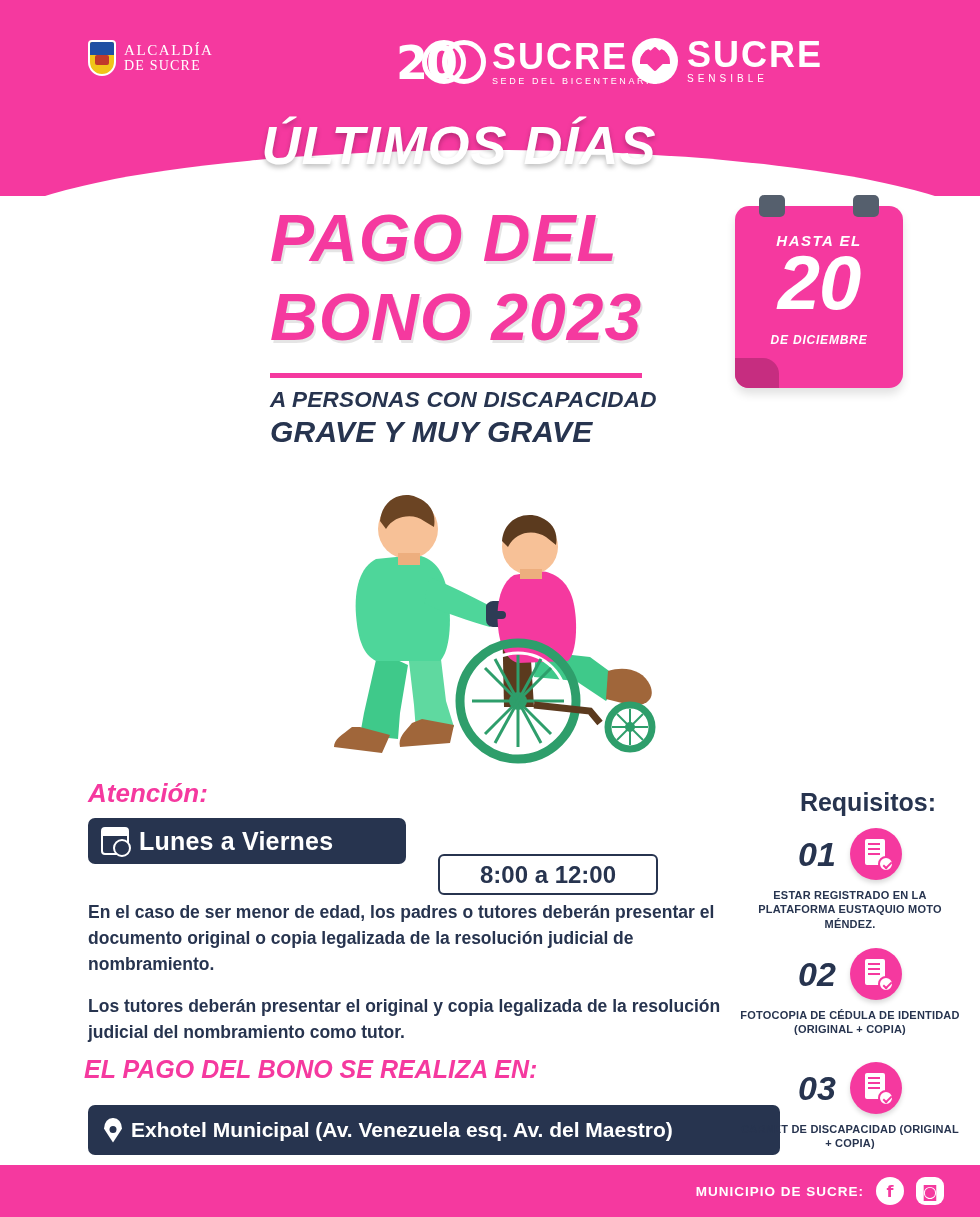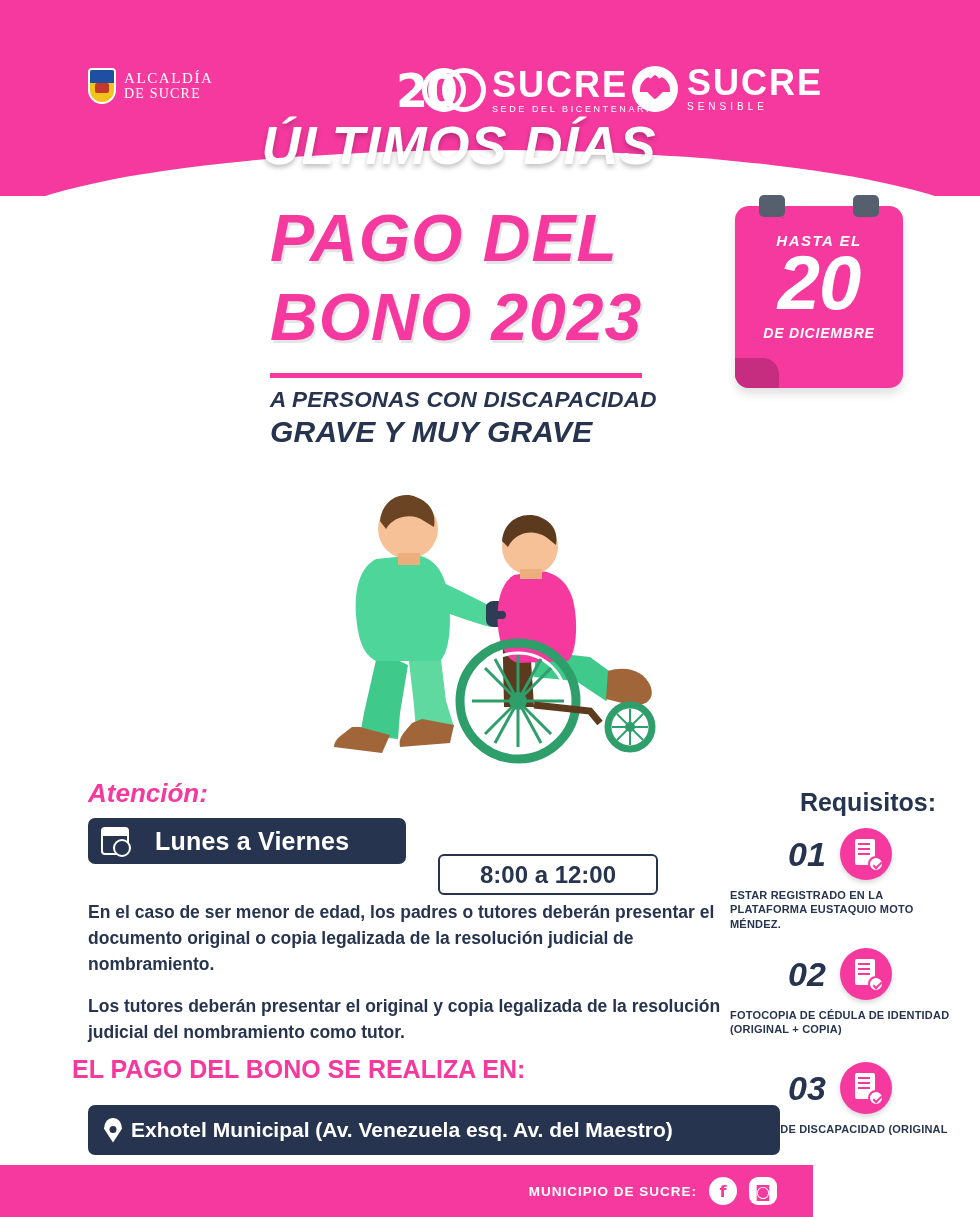--- a/index.html
+++ b/index.html
@@ -39,21 +39,20 @@
 
   
   .header-logos {
     position: absolute;
     top: 38px; left: 0;
     width: 911px;
     height: 60px;
     z-index: 5;
     display: flex;
     align-items: center;
-    margin-top: 28px;
   }
   .logo-alcaldia {
     position: absolute;
     left: 88px; top: 2px;
     display: flex;
     align-items: center;
     gap: 8px;
   }
   .shield {
     width: 28px; height: 36px;
@@ -256,25 +255,25 @@
     letter-spacing: 1.5px;
   }
   .cal .num {
     font-size: 76px;
     font-weight: bold;
     font-style: italic;
     line-height: 0.9;
     letter-spacing: -1px;
   }
   .cal .mes {
-    font-size: 14px;
+    font-size: 12px;
     font-weight: bold;
     font-style: italic;
     letter-spacing: 0.8px;
-    margin-top: 8px;
+    margin-top: 16px;
   }
   .cal .fold {
     position: absolute;
     left: 0; bottom: 0;
     width: 44px; height: 30px;
     background: #c62d80;
     border-radius: 0 16px 0 14px;
   }
 
   
@@ -296,21 +295,21 @@
     z-index: 7;
   }
   .days-pill {
     position: absolute;
     top: 818px; left: 88px;
     width: 318px; height: 46px;
     background: #27344F;
     border-radius: 7px;
     display: flex;
     align-items: center;
-    gap: 26px;
+    gap: 10px;
     padding-left: 13px;
     z-index: 7;
   }
   .cal-ico {
     width: 28px; height: 28px;
     border: 2.5px solid #ffffff;
     border-radius: 4px;
     position: relative;
     flex: 0 0 auto;
   }
@@ -363,23 +362,24 @@
     font-size: 17.5px;
     font-weight: bold;
     color: #27344F;
     line-height: 1.48;
     z-index: 7;
   }
   .para-1 { top: 900px; }
   .para-2 { top: 994px; }
   .pago-en {
     position: absolute;
-    top: 1055px; left: 72px;
+    top: 1055px; left: 84px;
     font-size: 25px;
     font-weight: bold;
+    font-style: italic;
     color: #F5399F;
     z-index: 7;
   }
   .place-bar {
     position: absolute;
     top: 1105px; left: 88px;
     width: 692px; height: 50px;
     background: #27344F;
     border-radius: 7px;
     display: flex;
@@ -415,23 +415,24 @@
   .req-title {
     position: absolute;
     top: 788px; right: 44px;
     font-size: 25px;
     font-weight: bold;
     color: #27344F;
     z-index: 7;
   }
   .req {
     position: absolute;
-    right: 30px;
+    right: 20px;
     width: 220px;
     z-index: 7;
+    text-align: center;
   }
   .req .head {
     display: flex;
     align-items: center;
     justify-content: center;
     gap: 14px;
   }
   .req .num {
     font-size: 34px;
     font-weight: bold;
@@ -486,21 +487,21 @@
     letter-spacing: 0.2px;
   }
   .req-1 { top: 828px; }
   .req-2 { top: 948px; }
   .req-3 { top: 1062px; }
 
   
   .footer {
     position: absolute;
     bottom: 0; left: 0;
-    width: 813px; height: 52px;
+    width: 980px; height: 52px;
     background: #F5399F;
     z-index: 8;
     display: flex;
     align-items: center;
     justify-content: flex-end;
     padding-right: 36px;
     gap: 12px;
   }
   .footer .ftxt {
     color: #ffffff;

